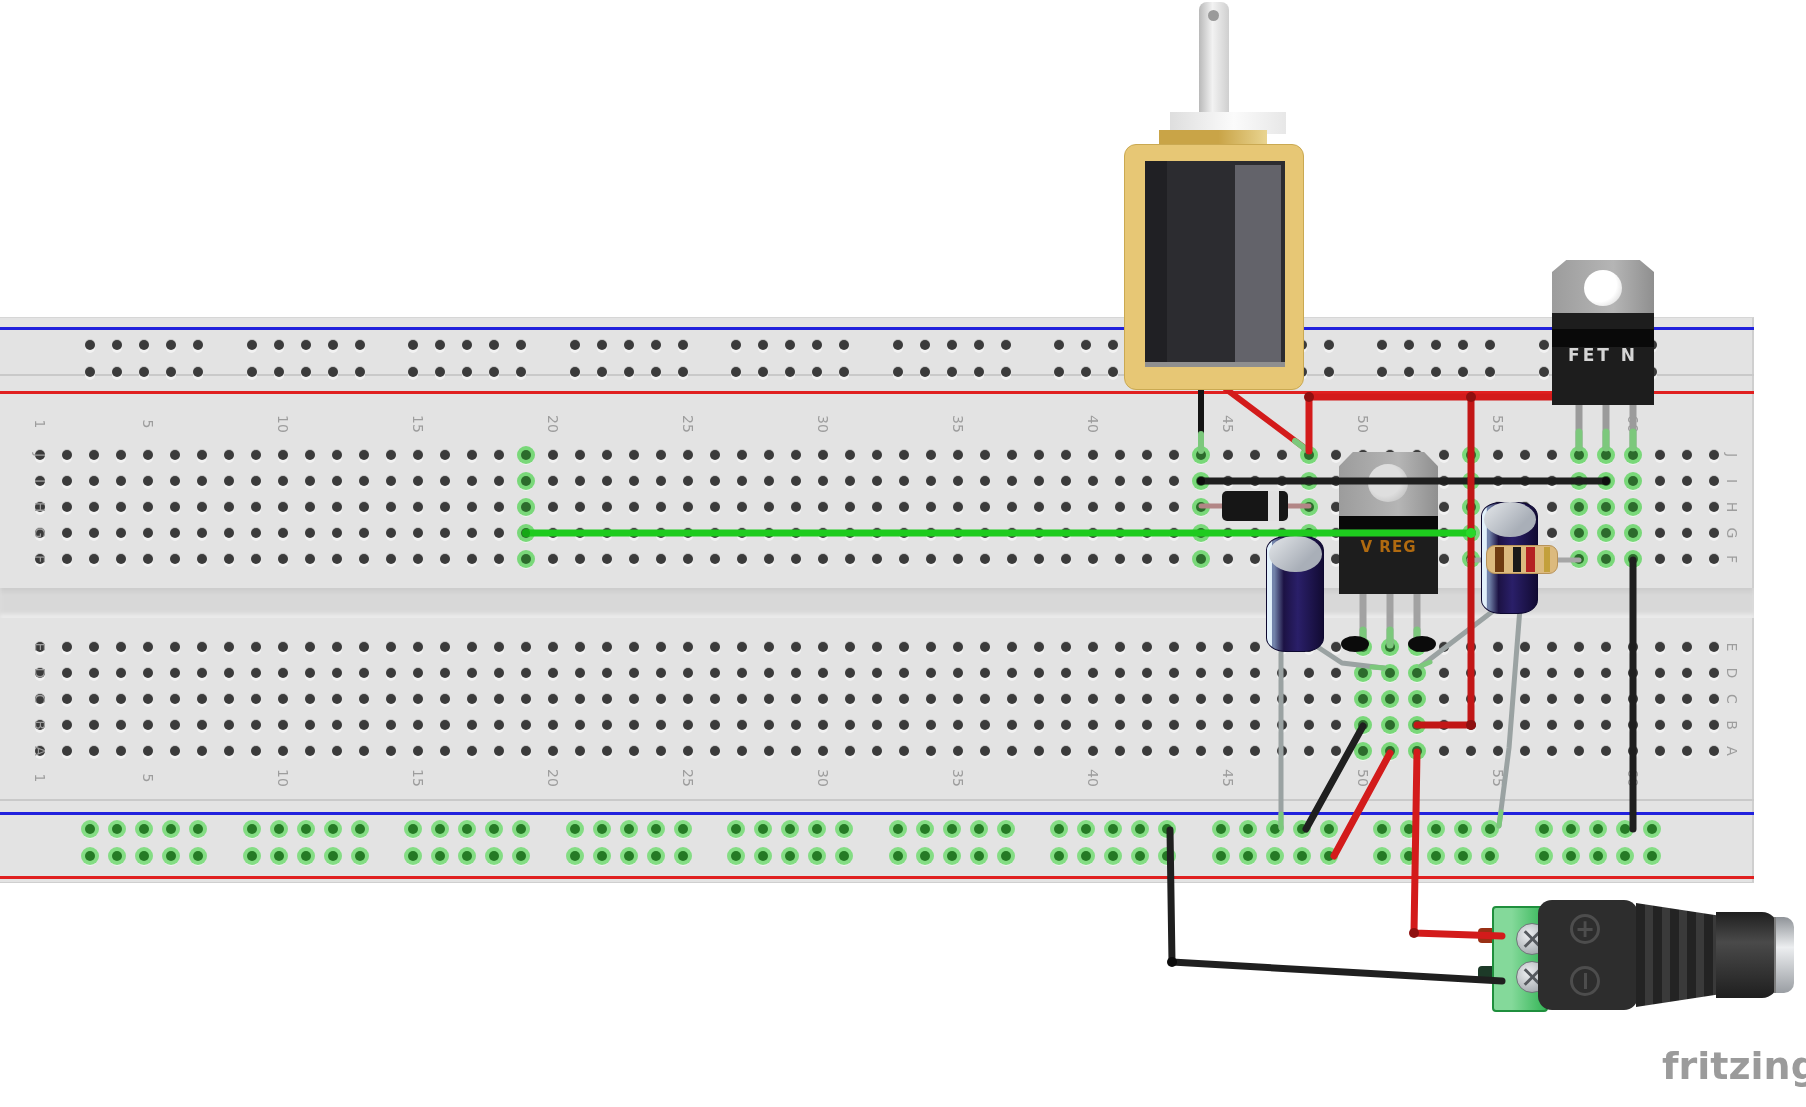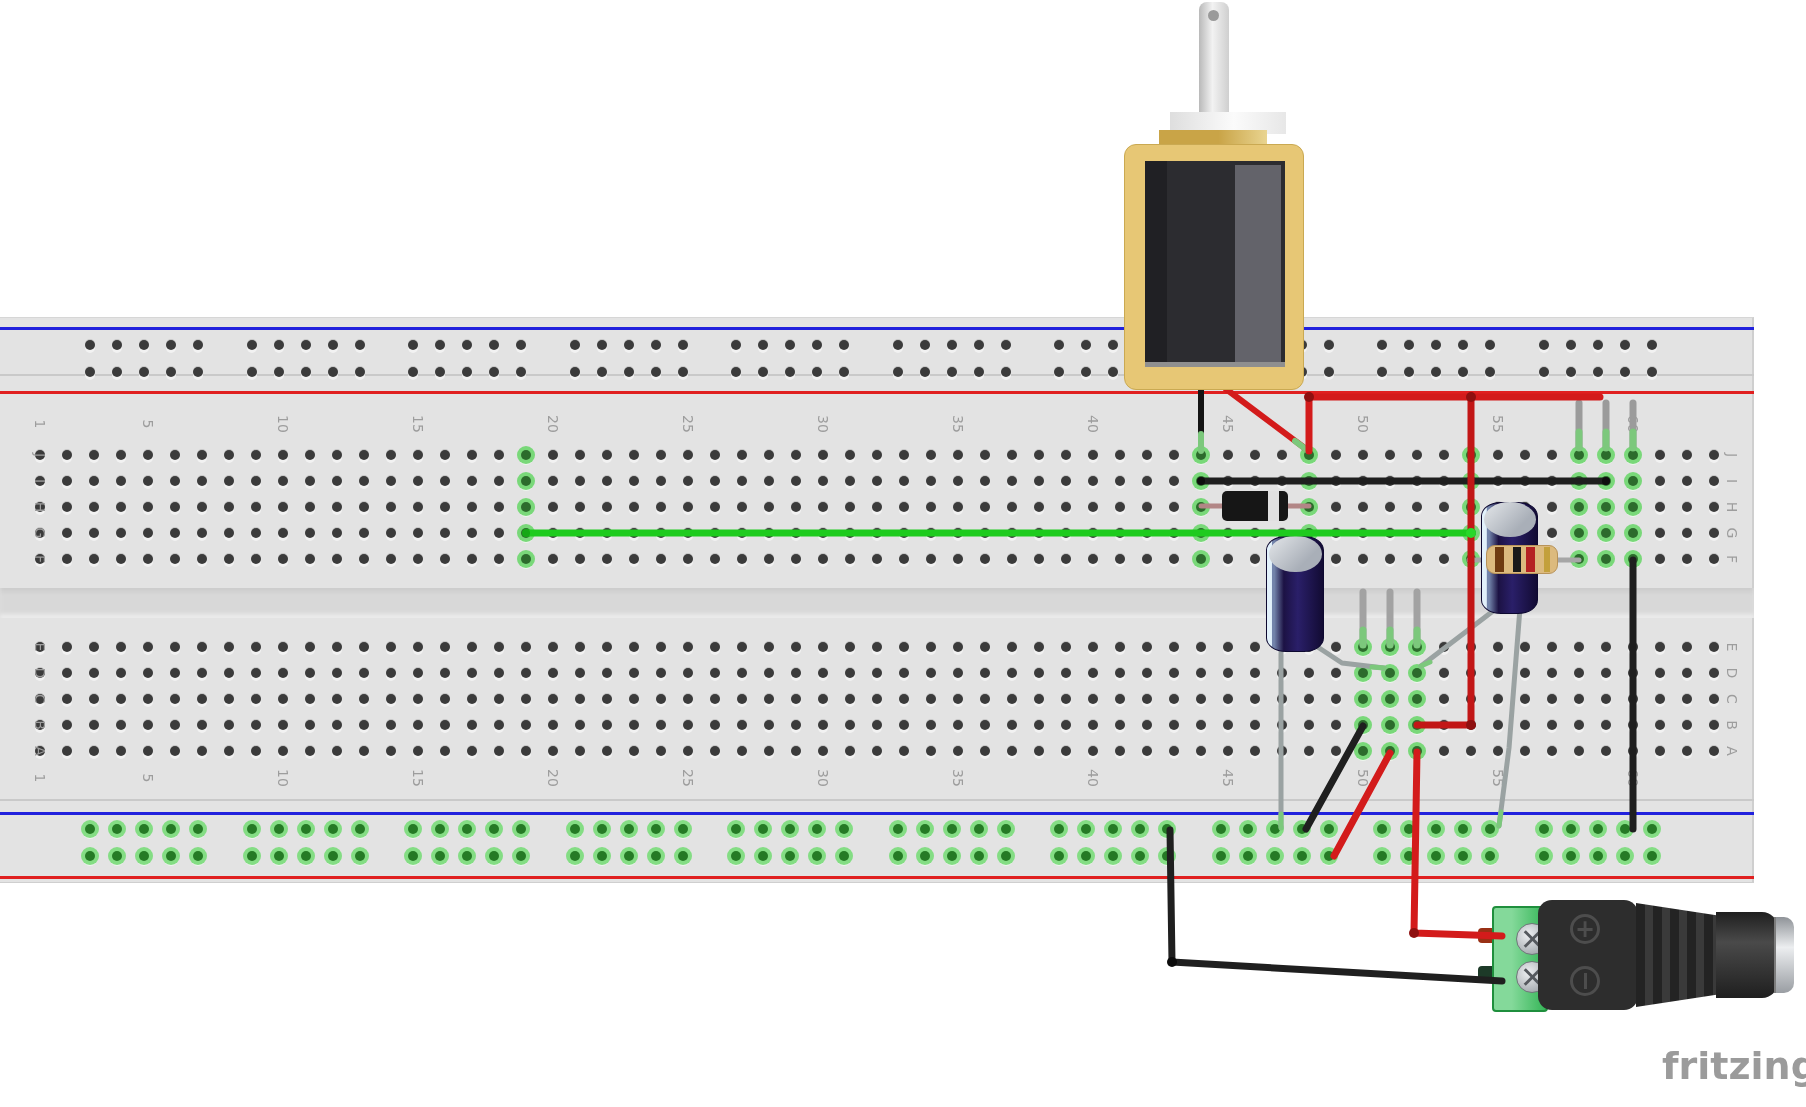--- a/index.html
+++ b/index.html
@@ -1039,20 +1039,30 @@
   <div class="comp" id="motor-collar"></div>
   <div class="comp" id="motor-base"></div>
   <div class="comp" id="motor-body">
     <div id="motor-core">
       <div class="dark"></div>
       <div class="stripe"></div>
       <div class="rim"></div>
     </div>
   </div>
 
+  <div class="comp" id="vreg">
+    <div class="tab"></div>
+    <div class="tabhole"></div>
+    <div class="to220-body">
+      <div class="to220-band"></div>
+      <div class="to220-label">V REG</div>
+      <div class="ear l"></div>
+      <div class="ear r"></div>
+    </div>
+  </div>
 
   <div class="comp cap" id="cap-left">
       <div class="top"></div>
     </div>
   <div class="comp cap" id="cap-right">
       <div class="top"></div>
     </div>
 
   <div class="comp" id="diode">
     <div class="stripe"></div>
@@ -1101,15 +1111,23 @@
       <polyline points="1363,726 1306,829" fill="none" stroke="#1f1f1f" stroke-width="7" stroke-linecap="round" stroke-linejoin="round"></polyline>
       <polyline points="1633,560 1633,829" fill="none" stroke="#1f1f1f" stroke-width="7" stroke-linecap="round" stroke-linejoin="round"></polyline>
       <polyline points="1170,830 1172,962 1502,981" fill="none" stroke="#1f1f1f" stroke-width="7" stroke-linecap="round" stroke-linejoin="round"></polyline>
       <circle cx="1172" cy="962" r="5" fill="#0c0c0c"></circle>
       <circle cx="1471" cy="533" r="5" fill="#29d829"></circle>
       <circle cx="526" cy="533" r="4" fill="#16a816"></circle>
       <circle cx="1201" cy="481" r="4" fill="#0f0f0f"></circle>
       <circle cx="1606" cy="481" r="4" fill="#0f0f0f"></circle>
     </svg>
 
+  <div id="fet">
+    <div class="tab"></div>
+    <div class="tabhole"></div>
+    <div class="to220-body">
+      <div class="to220-band"></div>
+      <div class="to220-label">FET N</div>
+    </div>
+  </div>
 
   <div id="logo">fritzing</div>
 </div>
 
 </body></html>

